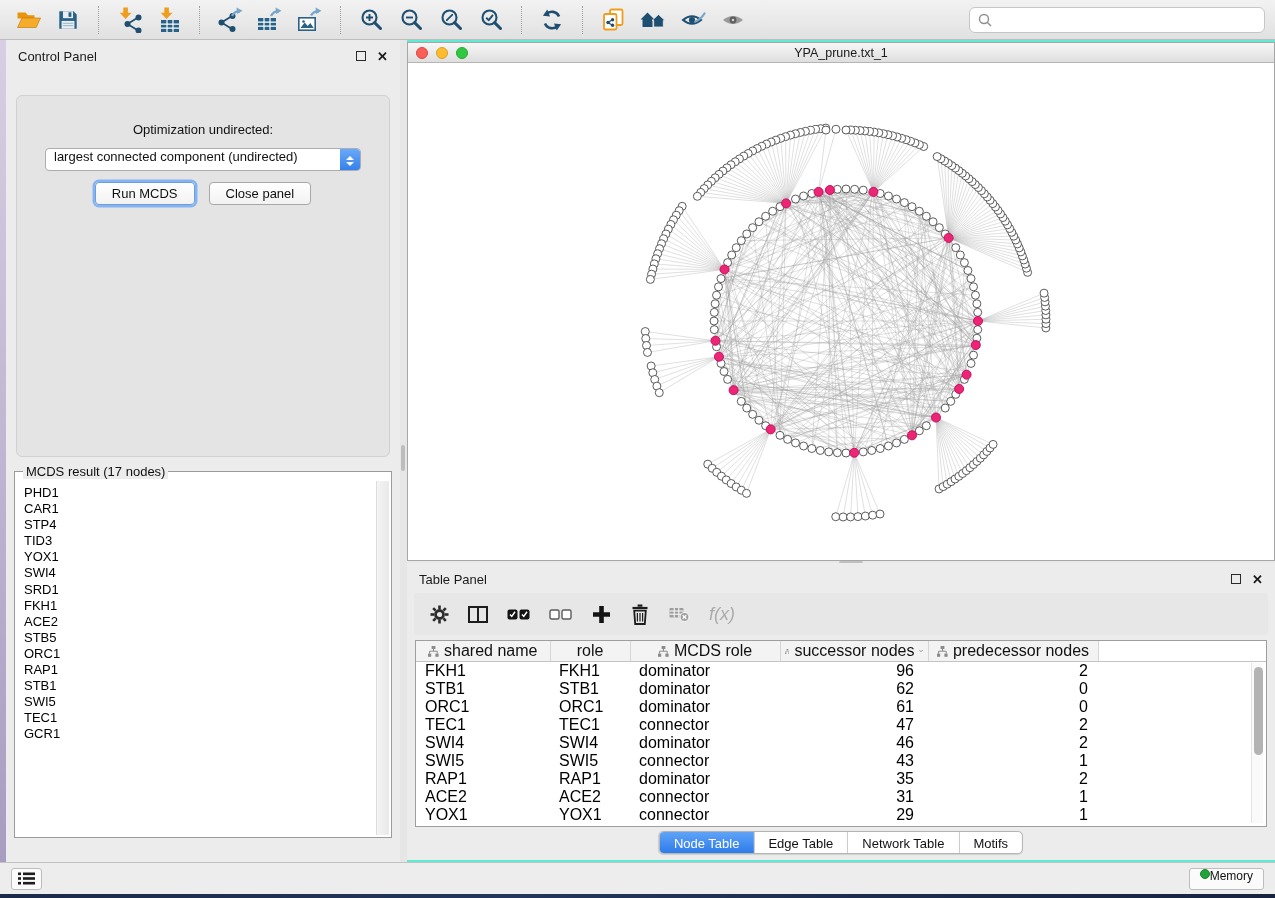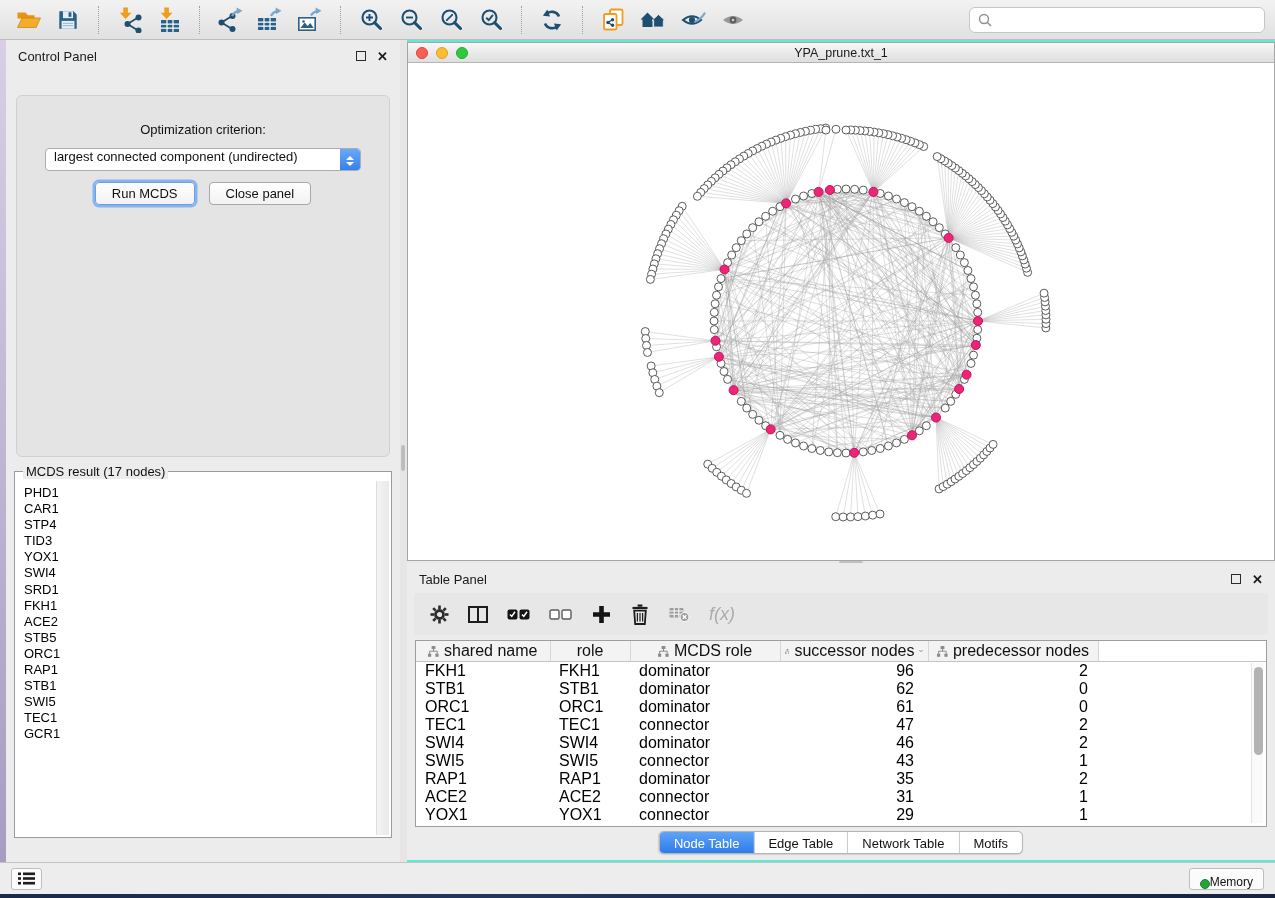--- a/index.html
+++ b/index.html
@@ -78,21 +78,21 @@
   .tscroll{position:absolute;right:3px;top:22px;bottom:3px;width:12px;background:#fafafa;border-left:1px solid #e4e4e4}
   .tthumb{position:absolute;left:1.5px;top:4px;width:9px;height:88px;background:#b3b3b3;border-radius:5px}
   .tp-tabs{position:absolute;left:50%;transform:translateX(-50%);top:268px;display:flex;height:23px;border:1px solid #b5b5b5;border-radius:5px;background:#fff;overflow:hidden;box-shadow:0 0.5px 1px rgba(0,0,0,.12)}
   .tp-tab{padding:0 14px;line-height:23px;font-size:13px;border-right:1px solid #c9c9c9;white-space:nowrap}
   .tp-tab:last-child{border-right:none}
   .tp-tab.active{background:linear-gradient(#5fa3f7,#2e7ceb);color:#fff}
 
   
   .status-bar{position:absolute;left:0;top:862px;width:1275px;height:32px;background:#ededed;border-top:1px solid #c2c2c2;display:flex;align-items:center;padding:0 11px}
   .list-btn{width:31px;height:22px;background:#fbfbfb;border:1px solid #bdbdbd;border-radius:3px;display:flex;align-items:center;justify-content:center}
-  .memory-btn{margin-left:auto;height:22px;background:#fbfbfb;border:1px solid #bdbdbd;border-radius:3px;display:flex;align-items:flex-end;padding:0 10px;font-size:12px;color:#111}
+  .memory-btn{margin-left:auto;height:22px;background:#fbfbfb;border:1px solid #bdbdbd;border-radius:3px;display:flex;align-items:flex-start;padding:0 10px;font-size:12px;color:#111}
   .dot{width:10px;height:10px;border-radius:50%;background:#23a33a;border:1px solid #18862c}
 </style>
 </head>
 <body>
 
 <div class="app">
 
   <div class="toolbar">
     <div class="tbtn">
         <svg width="25" height="21" viewBox="0 0 25 21">
@@ -247,21 +247,21 @@
 
   <div class="left-strip"></div>
 
   <section class="control-panel">
     <div class="panel-head">
       <span class="panel-title">Control Panel</span>
       <span class="float-icon"></span>
       <span class="close-icon">✕</span>
     </div>
     <div class="cp-box">
-      <div class="opt-label">Optimization criterion:</div>
+      <div class="opt-label">Optimization undirected:</div>
       <div class="select">
         <span class="select-val">largest connected component (undirected)</span>
         <span class="select-stepper">
             <i class="up"></i>
             <i class="dn"></i>
           </span>
       </div>
       <div class="btn-row">
         <button class="btn focus">Run MCDS</button>
         <button class="btn">Close panel</button>

